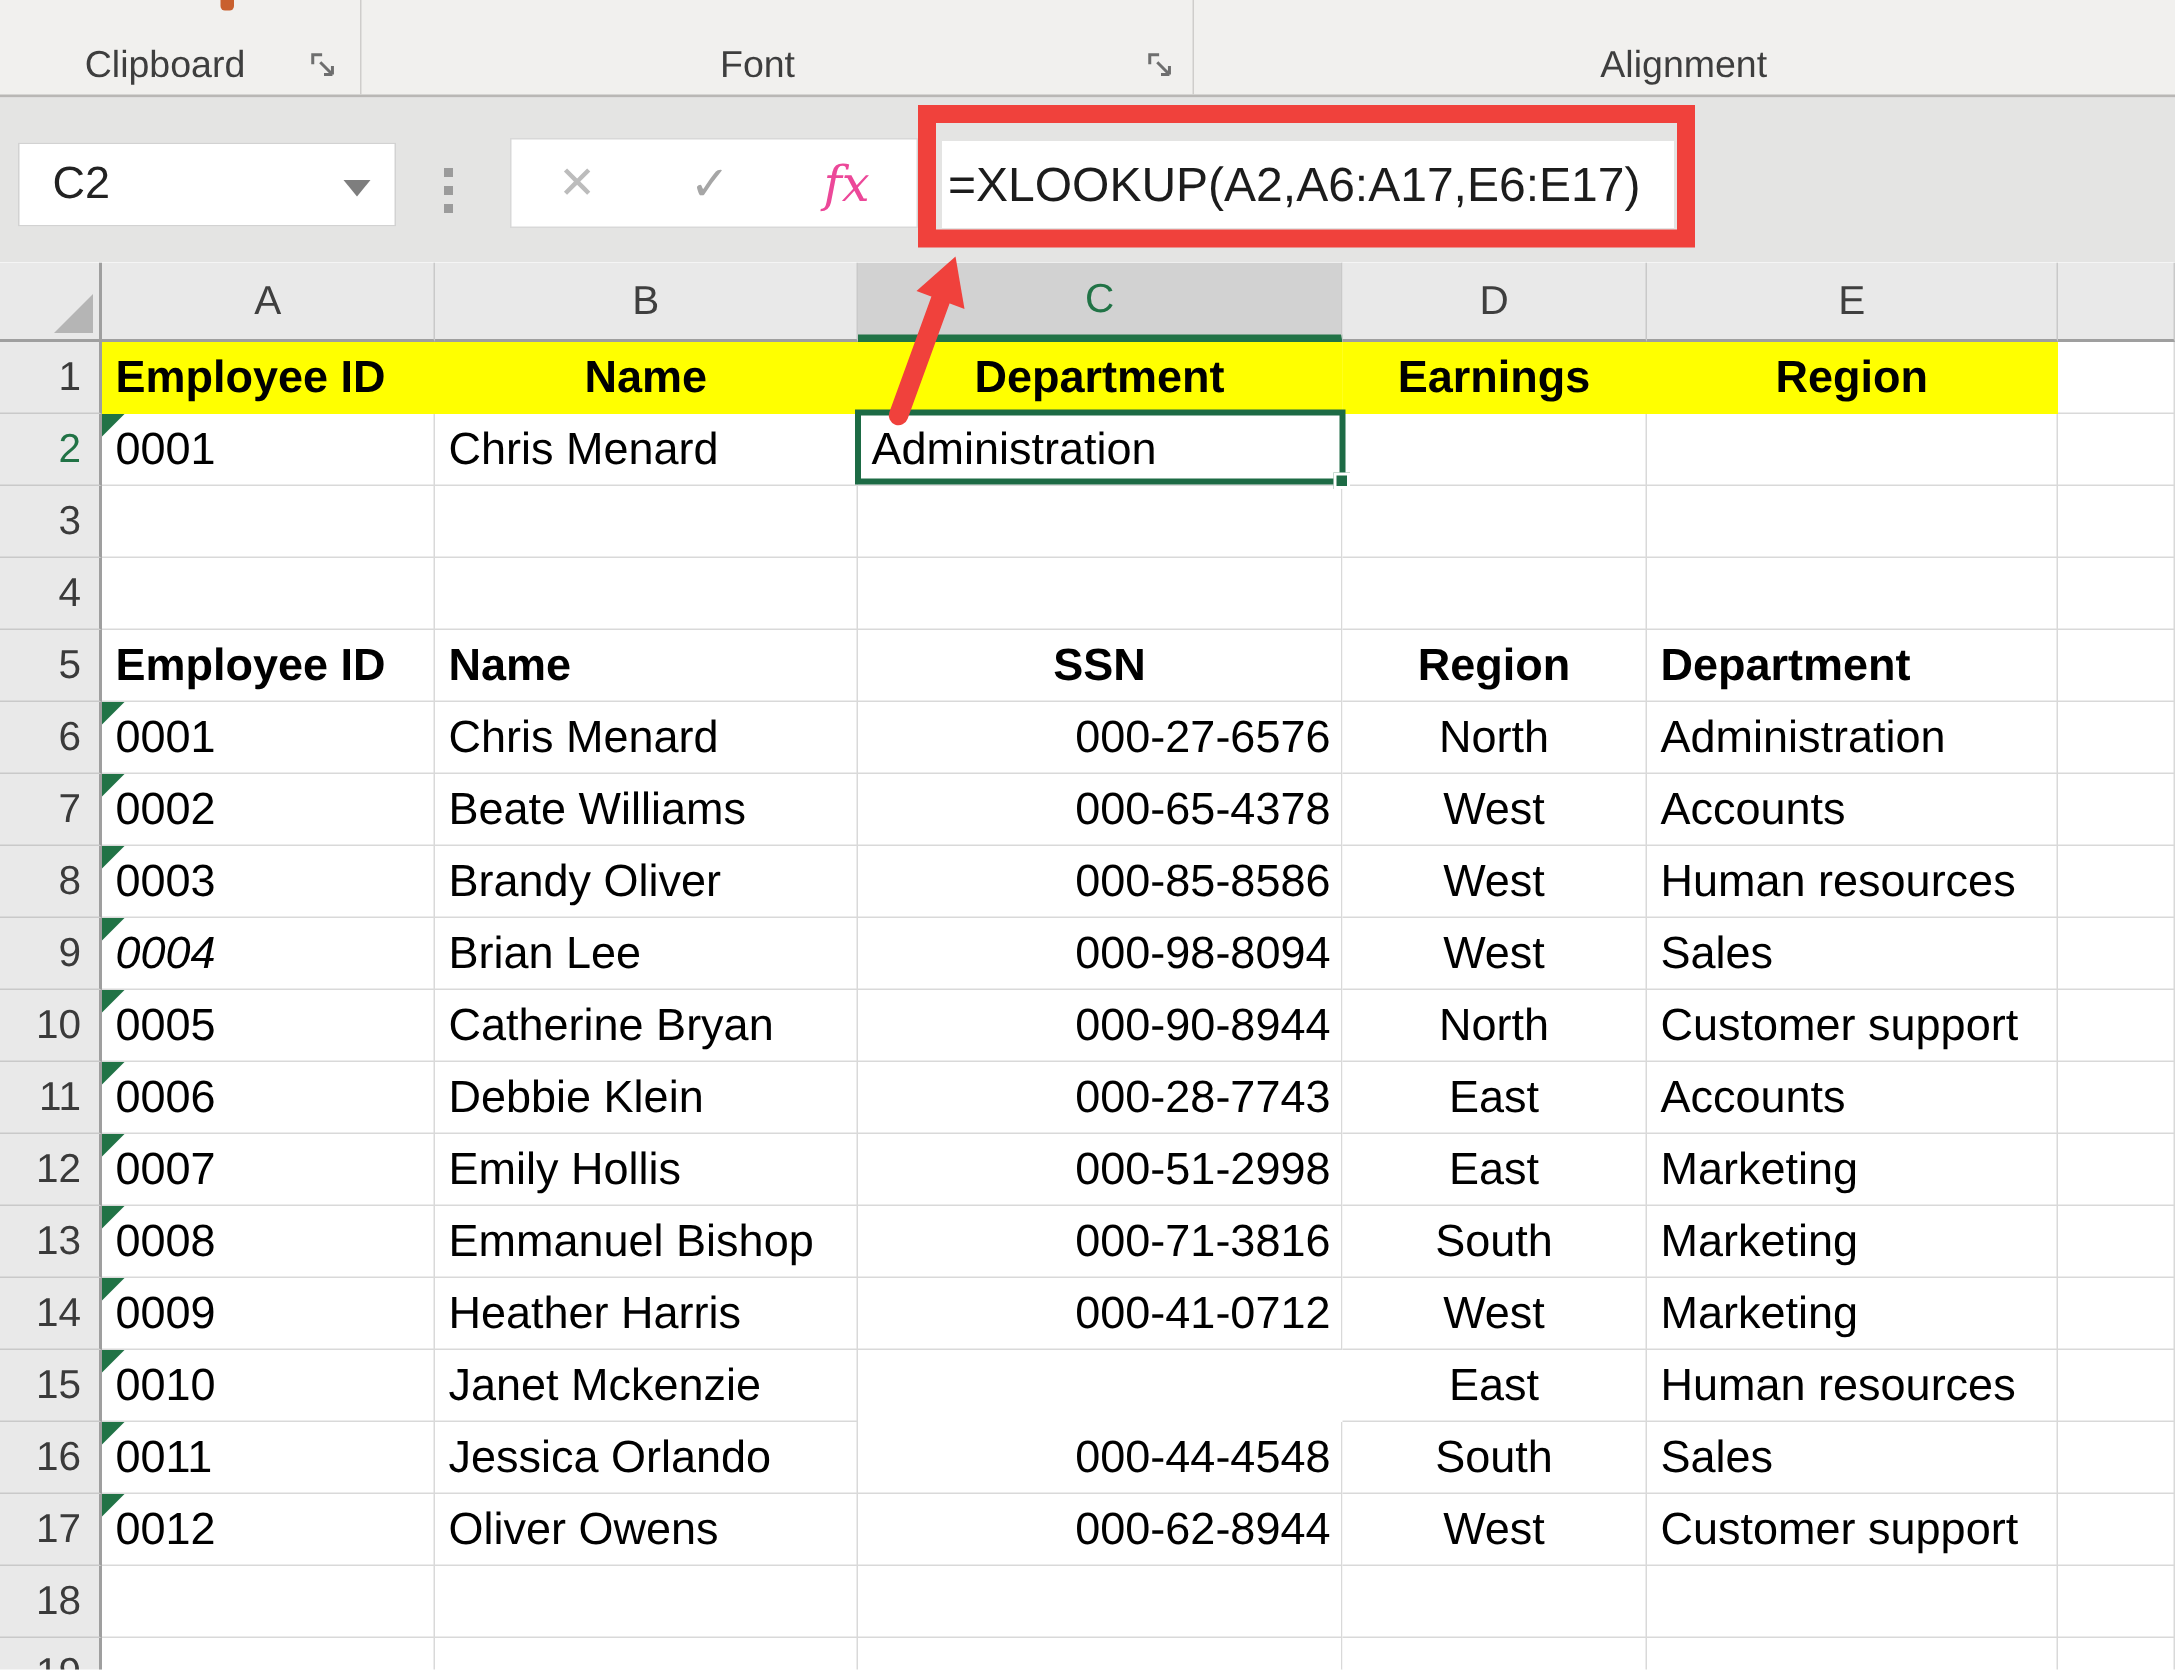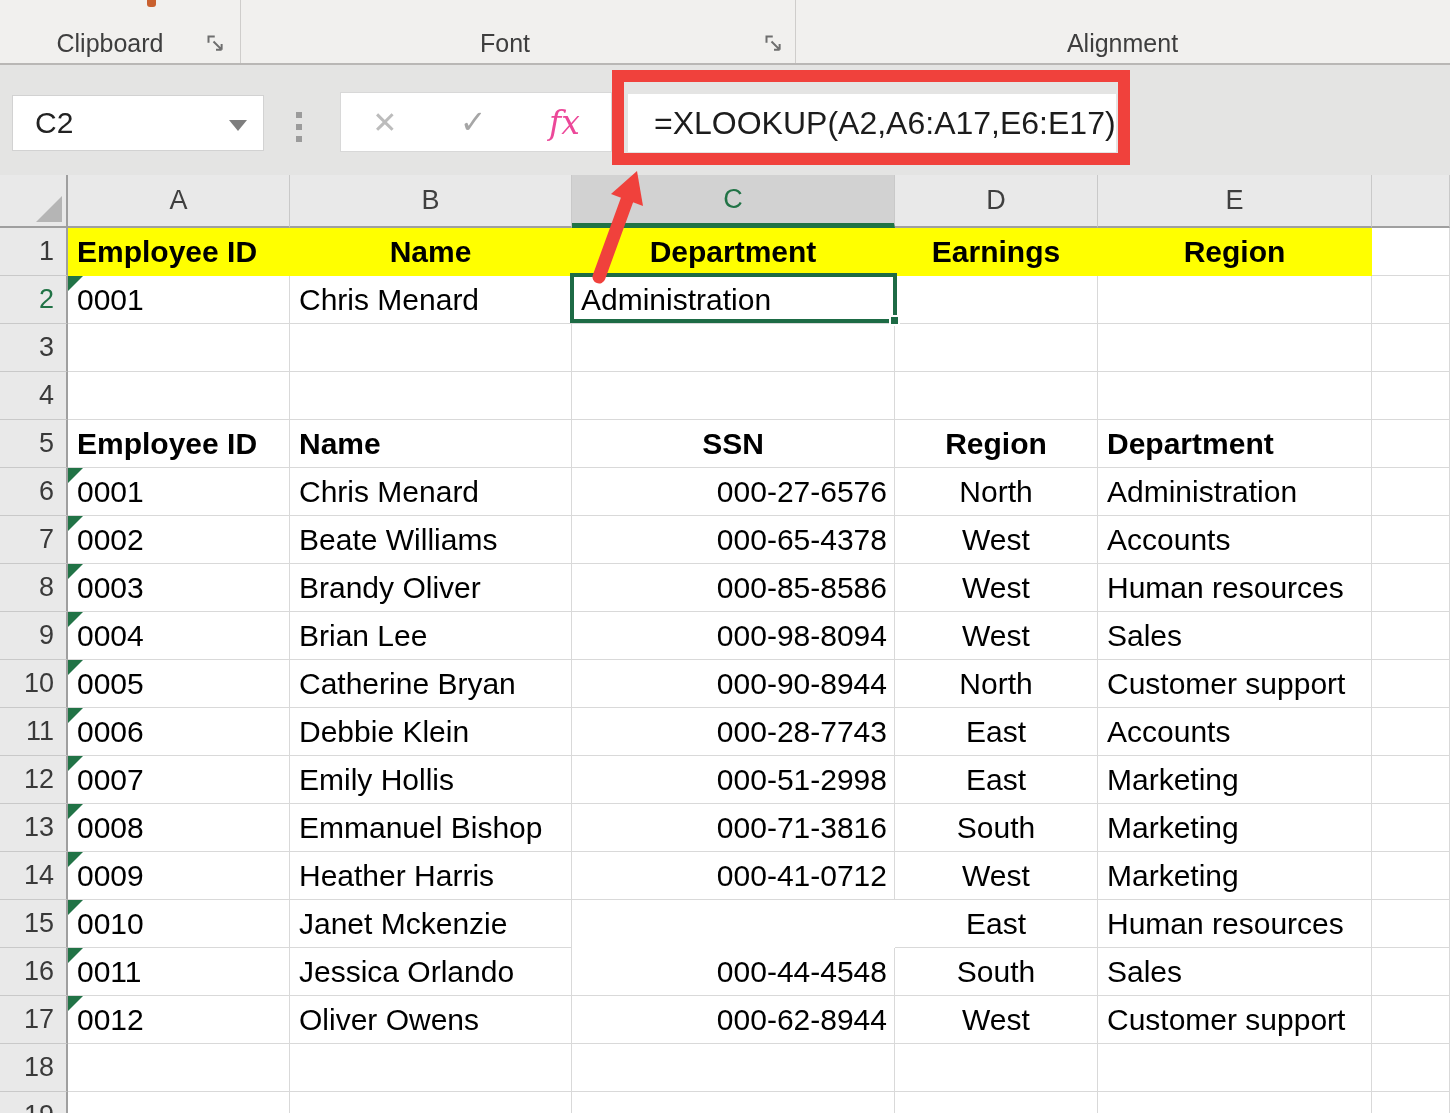--- a/index.html
+++ b/index.html
@@ -33,21 +33,21 @@
     display:flex;align-items:center;padding-left:22px;font-size:30px;color:#222;}
   #namebox .dd{position:absolute;right:16px;top:24px;width:0;height:0;border-left:9px solid transparent;border-right:9px solid transparent;border-top:11px solid #7e7e7e;}
   #dots{position:absolute;left:296px;top:47px;width:6px;}
   #dots span{display:block;width:6px;height:6px;background:#9b9b9b;margin-bottom:6px;}
   #fbtns{position:absolute;left:340px;top:27px;width:272px;height:60px;background:#fff;border:1px solid #d8d8d8;
     display:flex;align-items:center;justify-content:space-around;}
   .fb-x{font-size:30px;color:#bcbcbc;}
   .fb-check{font-size:32px;color:#a6a6a6;font-weight:700;}
   .fb-fx{font-size:33px;color:#ec4899;font-style:italic;font-family:"DejaVu Serif","Liberation Serif",serif;}
   #finput{position:absolute;left:628px;top:29px;width:488px;height:58px;background:#fff;
-    display:flex;align-items:center;padding-left:26px;font-size:32px;color:#1c1c1c;white-space:nowrap;}
+    display:flex;align-items:center;padding-left:4px;font-size:32px;color:#1c1c1c;white-space:nowrap;}
 
   
   #sheet{position:absolute;left:0;top:175px;width:1450px;height:938px;overflow:hidden;background:#fff;}
   .hdr-row{display:flex;height:53px;}
   .corner{width:68px;height:53px;background:var(--hbg);border-right:2px solid var(--hdark);border-bottom:2px solid var(--hdark);position:relative;flex:0 0 auto;}
   .corner::after{content:"";position:absolute;right:4px;bottom:4px;border-bottom:26px solid #b5b5b5;border-left:26px solid transparent;}
   .colhdr{height:53px;background:var(--hbg);border-right:1px solid var(--hline);border-bottom:2px solid var(--hdark);
     display:flex;align-items:center;justify-content:center;font-size:27px;color:#3f3f3f;flex:0 0 auto;}
   .colhdr.sel{background:var(--hsel);border-bottom:5px solid var(--green);color:var(--green);}
   .row{display:flex;height:48px;}
@@ -200,21 +200,21 @@
       <div class="rh">8</div>
       <div class="cell al flag" style="width: 222px;">0003</div>
       <div class="cell al" style="width: 282px;">Brandy Oliver</div>
       <div class="cell ar" style="width: 323px;">000-85-8586</div>
       <div class="cell ac" style="width: 203px;">West</div>
       <div class="cell al" style="width: 274px;">Human resources</div>
       <div class="cell" style="width: 78px;"></div>
     </div>
     <div class="row">
       <div class="rh">9</div>
-      <div class="cell al flag" style="width: 222px;">0004</div>
+      <div class="cell al flag" style="width: 222px; font-style: italic;">0004</div>
       <div class="cell al" style="width: 282px;">Brian Lee</div>
       <div class="cell ar" style="width: 323px;">000-98-8094</div>
       <div class="cell ac" style="width: 203px;">West</div>
       <div class="cell al" style="width: 274px;">Sales</div>
       <div class="cell" style="width: 78px;"></div>
     </div>
     <div class="row">
       <div class="rh">10</div>
       <div class="cell al flag" style="width: 222px;">0005</div>
       <div class="cell al" style="width: 282px;">Catherine Bryan</div>

